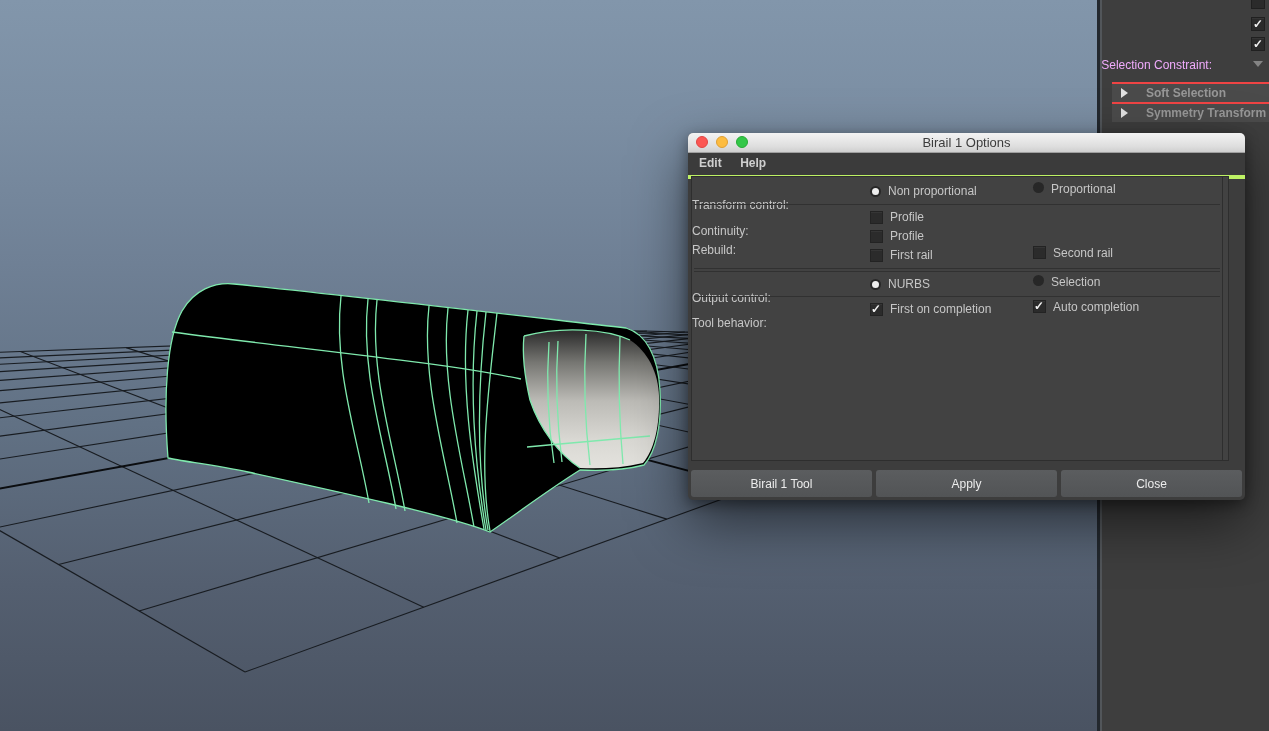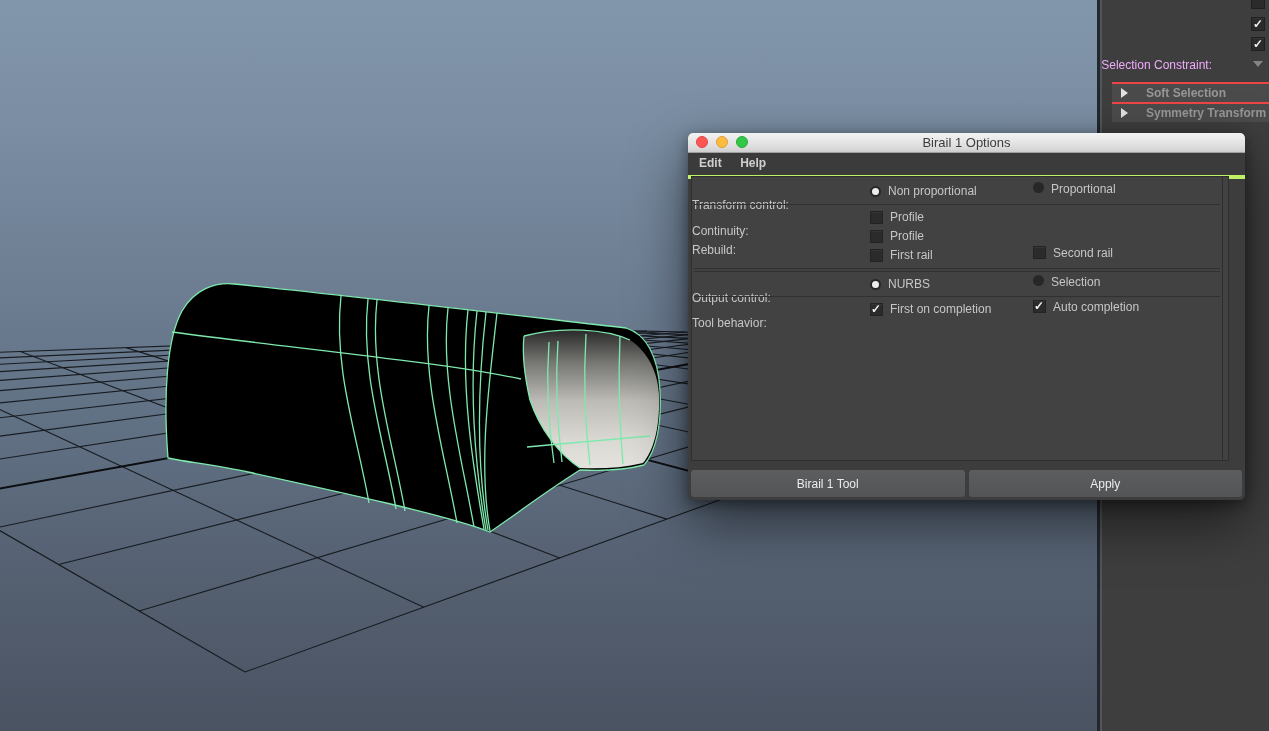--- a/index.html
+++ b/index.html
@@ -251,15 +251,16 @@
         <span class="c2">
           <span class="cb checked"></span>
           <span class="optlabel">Auto completion</span>
         </span>
       </div>
     </div>
 
     <div id="btnrow">
       <button class="dbtn">Birail 1 Tool</button>
       <button class="dbtn">Apply</button>
+      <button class="dbtn">Close</button>
     </div>
   </div>
 </div>
 
 </body></html>

